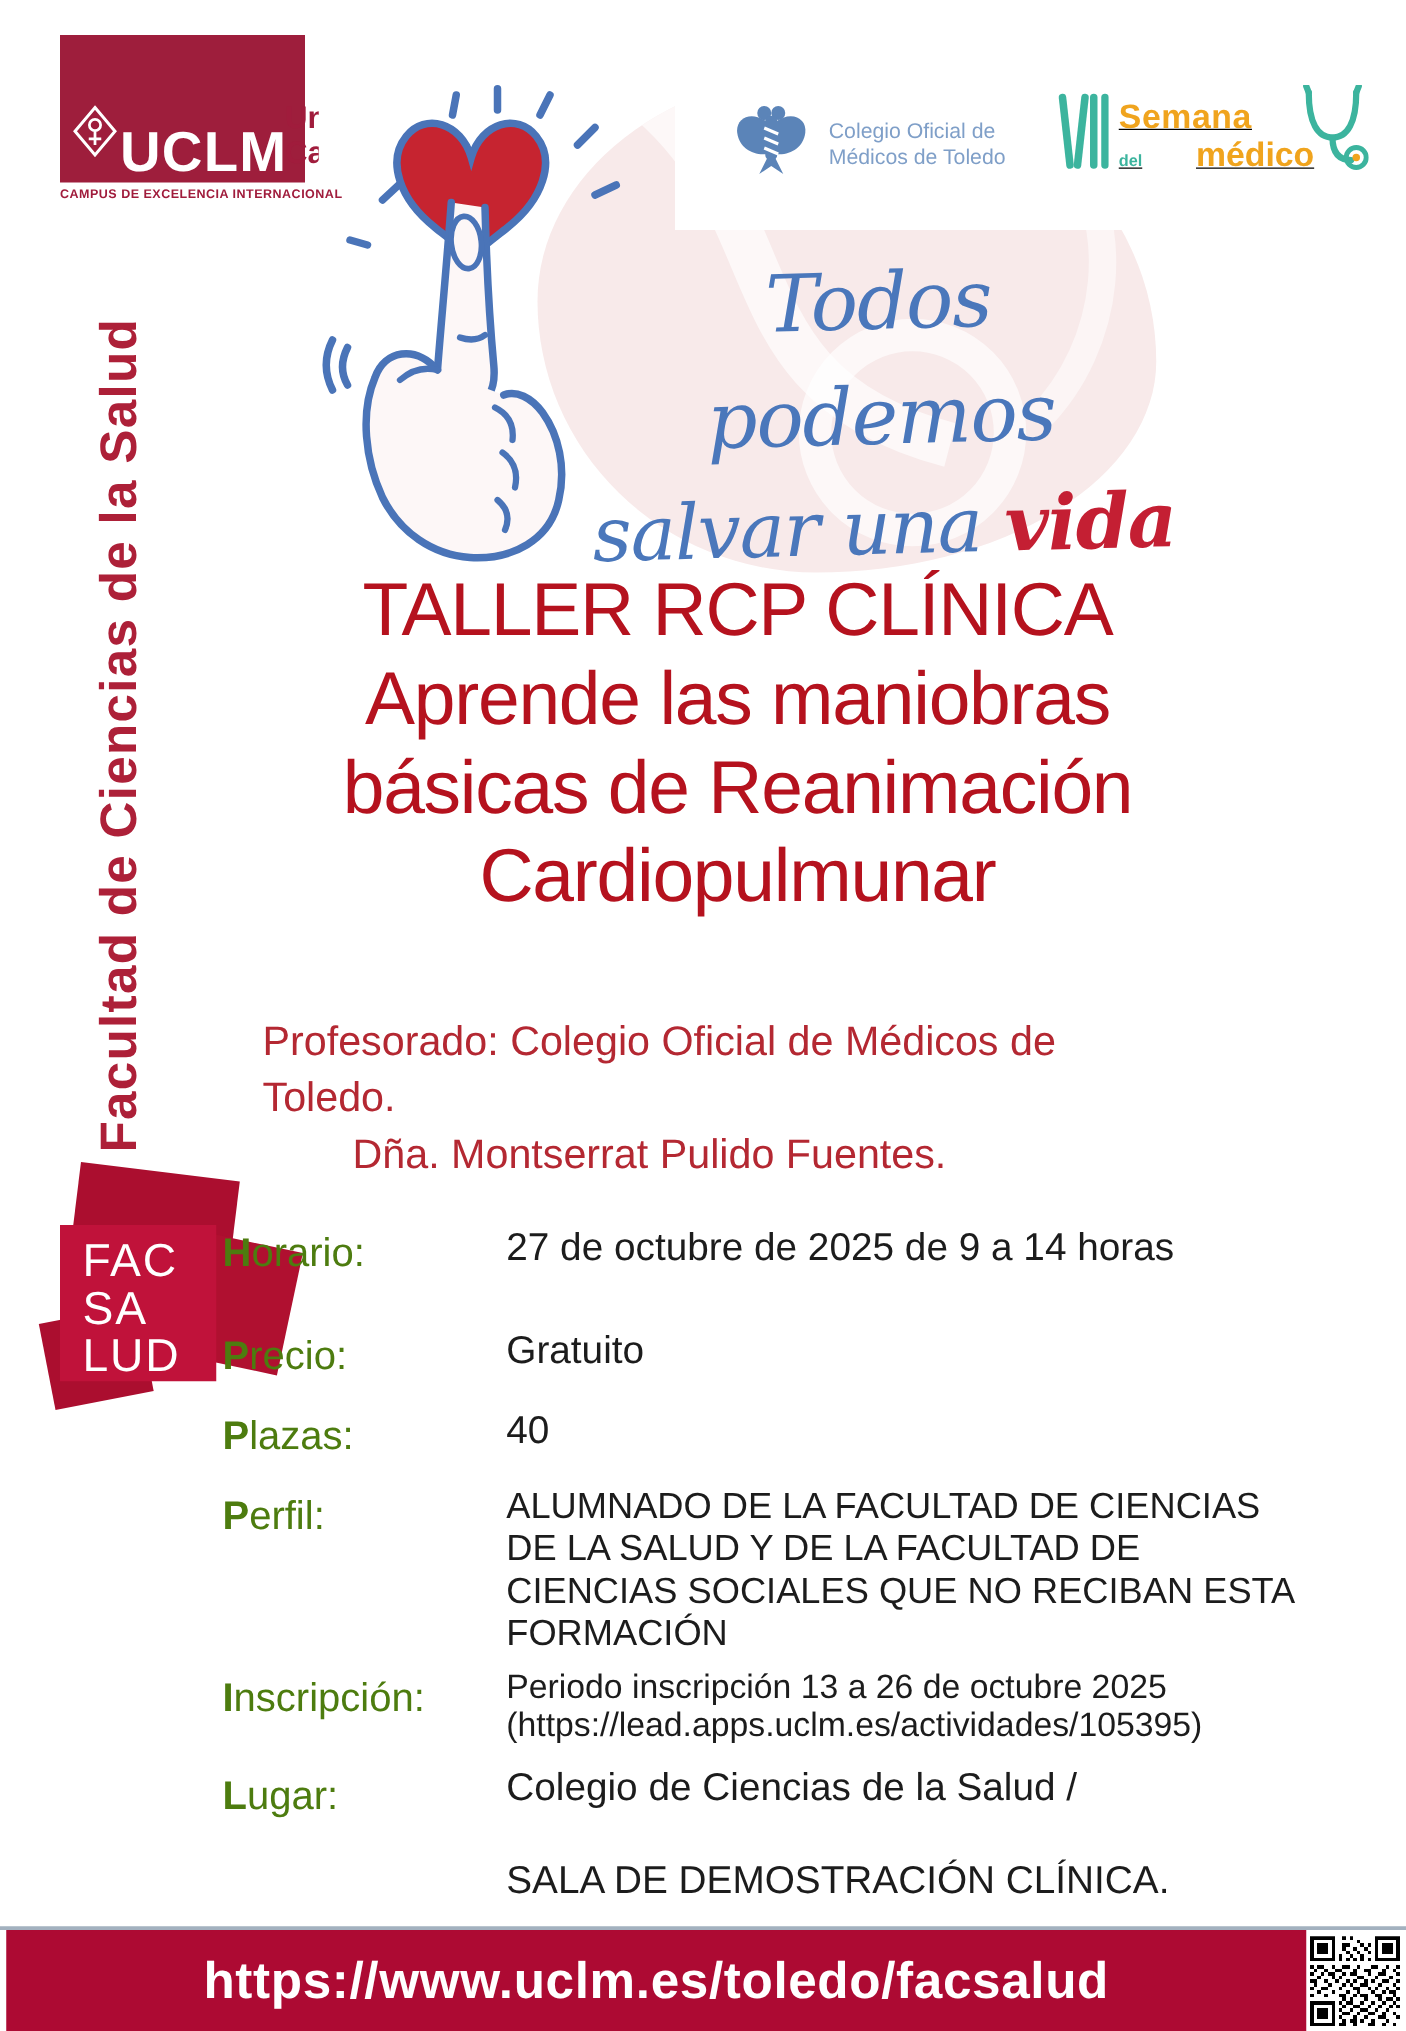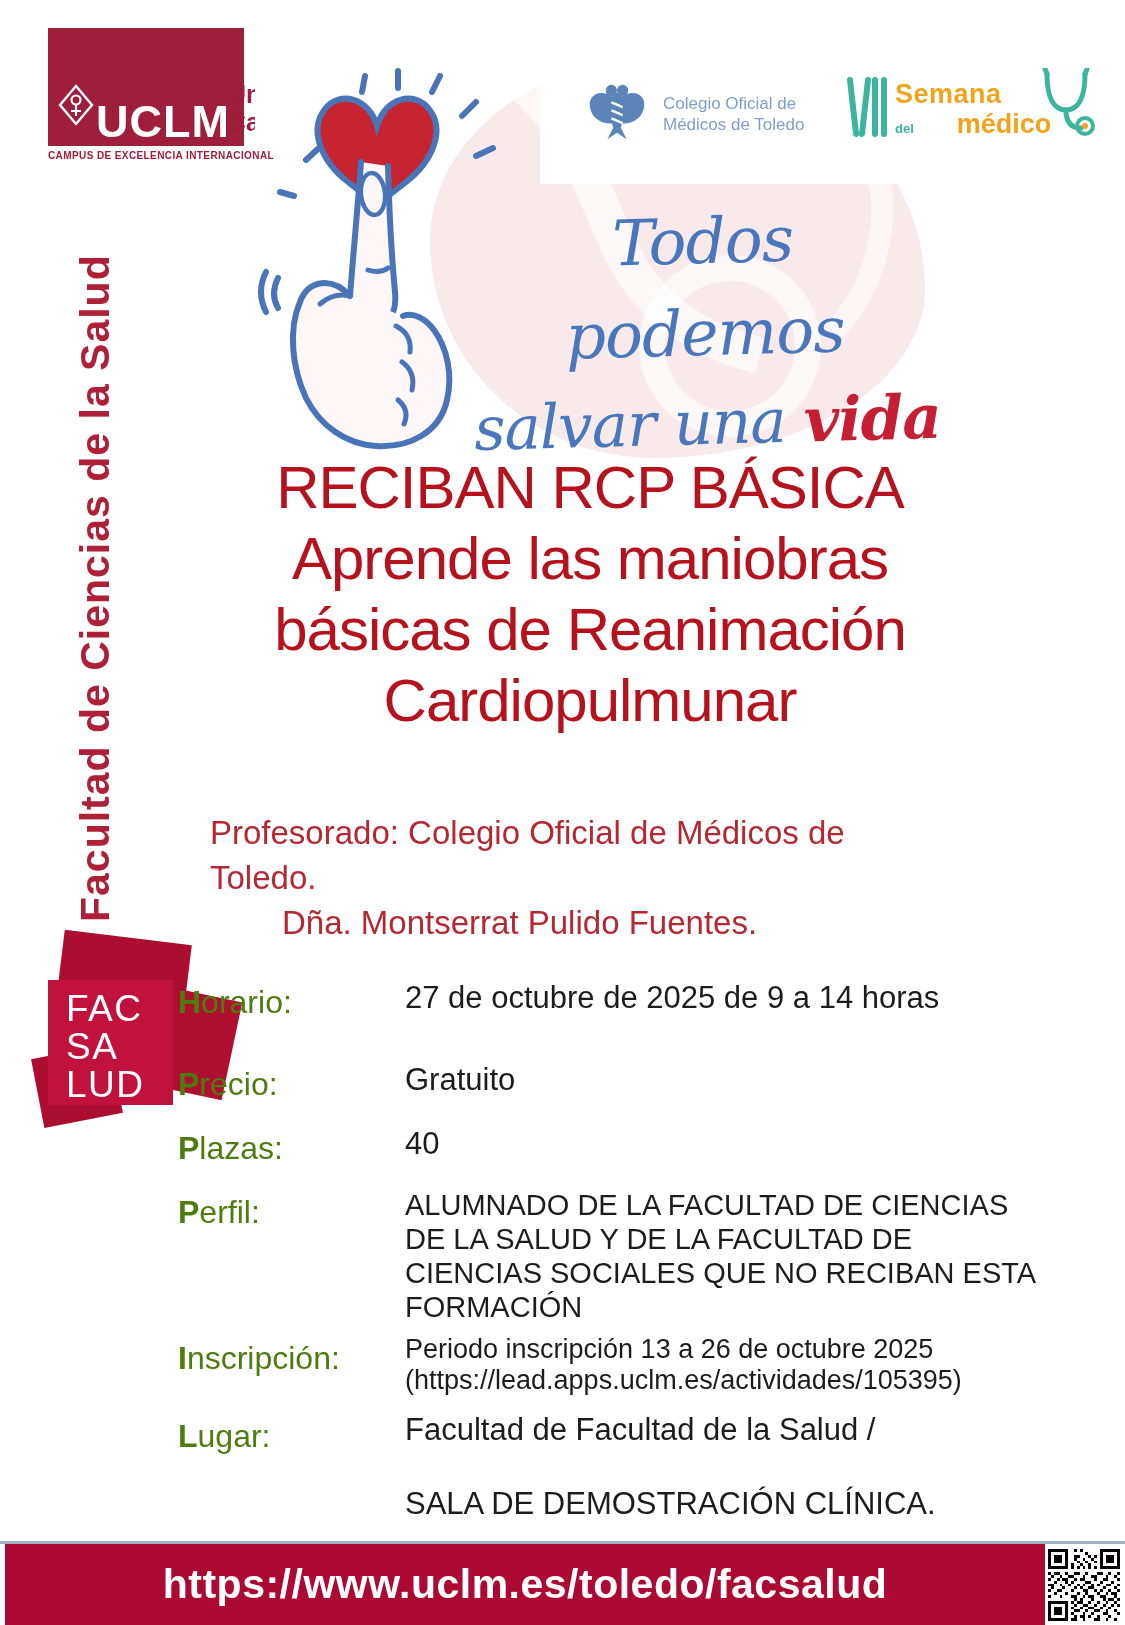--- a/index.html
+++ b/index.html
@@ -24,21 +24,21 @@
   .pink-blob{position:absolute;left:430px;top:56px;width:495px;height:402px;background:#f8eaea;
              border-radius:48% 52% 55% 45% / 46% 58% 42% 54%;z-index:0;overflow:hidden;}
   .logo-strip{position:absolute;left:540px;top:56px;width:470px;height:128px;background:#fff;z-index:1;}
 
   
   .hand-illo{position:absolute;left:248px;top:64px;z-index:2;}
 
   
   .colegio-logo{position:absolute;left:585px;top:80px;z-index:3;display:flex;align-items:center;}
   .colegio-text{margin-left:14px;color:#7f9fc8;font-size:17px;line-height:21px;}
-  .semana-logo{position:absolute;left:845px;top:72px;z-index:3;display:flex;align-items:flex-end;}
+  .semana-logo{position:absolute;left:845px;top:72px;z-index:3;display:flex;align-items:center;text-decoration:underline;}
   .semana-words{margin-left:8px;margin-top:6px;line-height:26px;white-space:nowrap;}
   .semana-w1{color:#f0a41e;font-weight:bold;font-size:27px;letter-spacing:.5px;}
   .semana-del{color:#3cb49e;font-weight:bold;font-size:13px;margin-right:3px;}
   .semana-w2{color:#f0a41e;font-weight:bold;font-size:27px;margin-left:40px;}
   .steth{margin-left:-14px;margin-top:-4px;}
 
   
   .tagline{position:absolute;left:470px;top:196px;width:470px;text-align:center;z-index:3;
            font-family:"DejaVu Serif",serif;font-style:italic;transform:rotate(-1.5deg);}
   .tag-l1{color:#4a77bb;font-size:63px;line-height:92px;letter-spacing:-1px;}
@@ -187,21 +187,21 @@
       </svg>
     </span>
   </div>
 
   <div class="tagline">
     <div class="tag-l1">Todos podemos</div>
     <div class="tag-l2"><span>salvar una </span><span class="tag-red">vida</span></div>
   </div>
 
   <div class="main-title">
-    <div>RECIBAN RCP BÁSICA</div>
+    <div>TALLER RCP CLÍNICA</div>
     <div>Aprende las maniobras</div>
     <div>básicas de Reanimación</div>
     <div>Cardiopulmunar</div>
   </div>
 
   <div class="professor">
     <div>Profesorado: Colegio Oficial de Médicos de</div>
     <div>Toledo.</div>
     <div class="prof-indent">Dña. Montserrat Pulido Fuentes.</div>
   </div>
@@ -236,21 +236,21 @@
     <div>FORMACIÓN</div>
   </div>
 
   <div class="dlabel" style="top:1340px;"><b>I</b><span>nscripción:</span></div>
   <div class="dvalue smaller" style="top:1334px;">
     <div>Periodo inscripción 13 a 26 de octubre 2025</div>
     <div>(https://lead.apps.uclm.es/actividades/105395)</div>
   </div>
 
   <div class="dlabel" style="top:1418px;"><b>L</b><span>ugar:</span></div>
-  <div class="dvalue" style="top:1412px;">Facultad de Facultad de la Salud /</div>
+  <div class="dvalue" style="top:1412px;">Colegio de Ciencias de la Salud /</div>
   <div class="dvalue" style="top:1486px;">SALA DE DEMOSTRACIÓN CLÍNICA.</div>
 
   <div class="foot-line"></div>
   <div class="foot-bar">
     <span class="foot-url">https://www.uclm.es/toledo/facsalud</span>
   </div>
   <div class="qr">
     <svg width="72" height="72" viewBox="0 0 25 25" shape-rendering="crispEdges">
       <rect width="25" height="25" fill="#fff"></rect>
       <g fill="#000">

